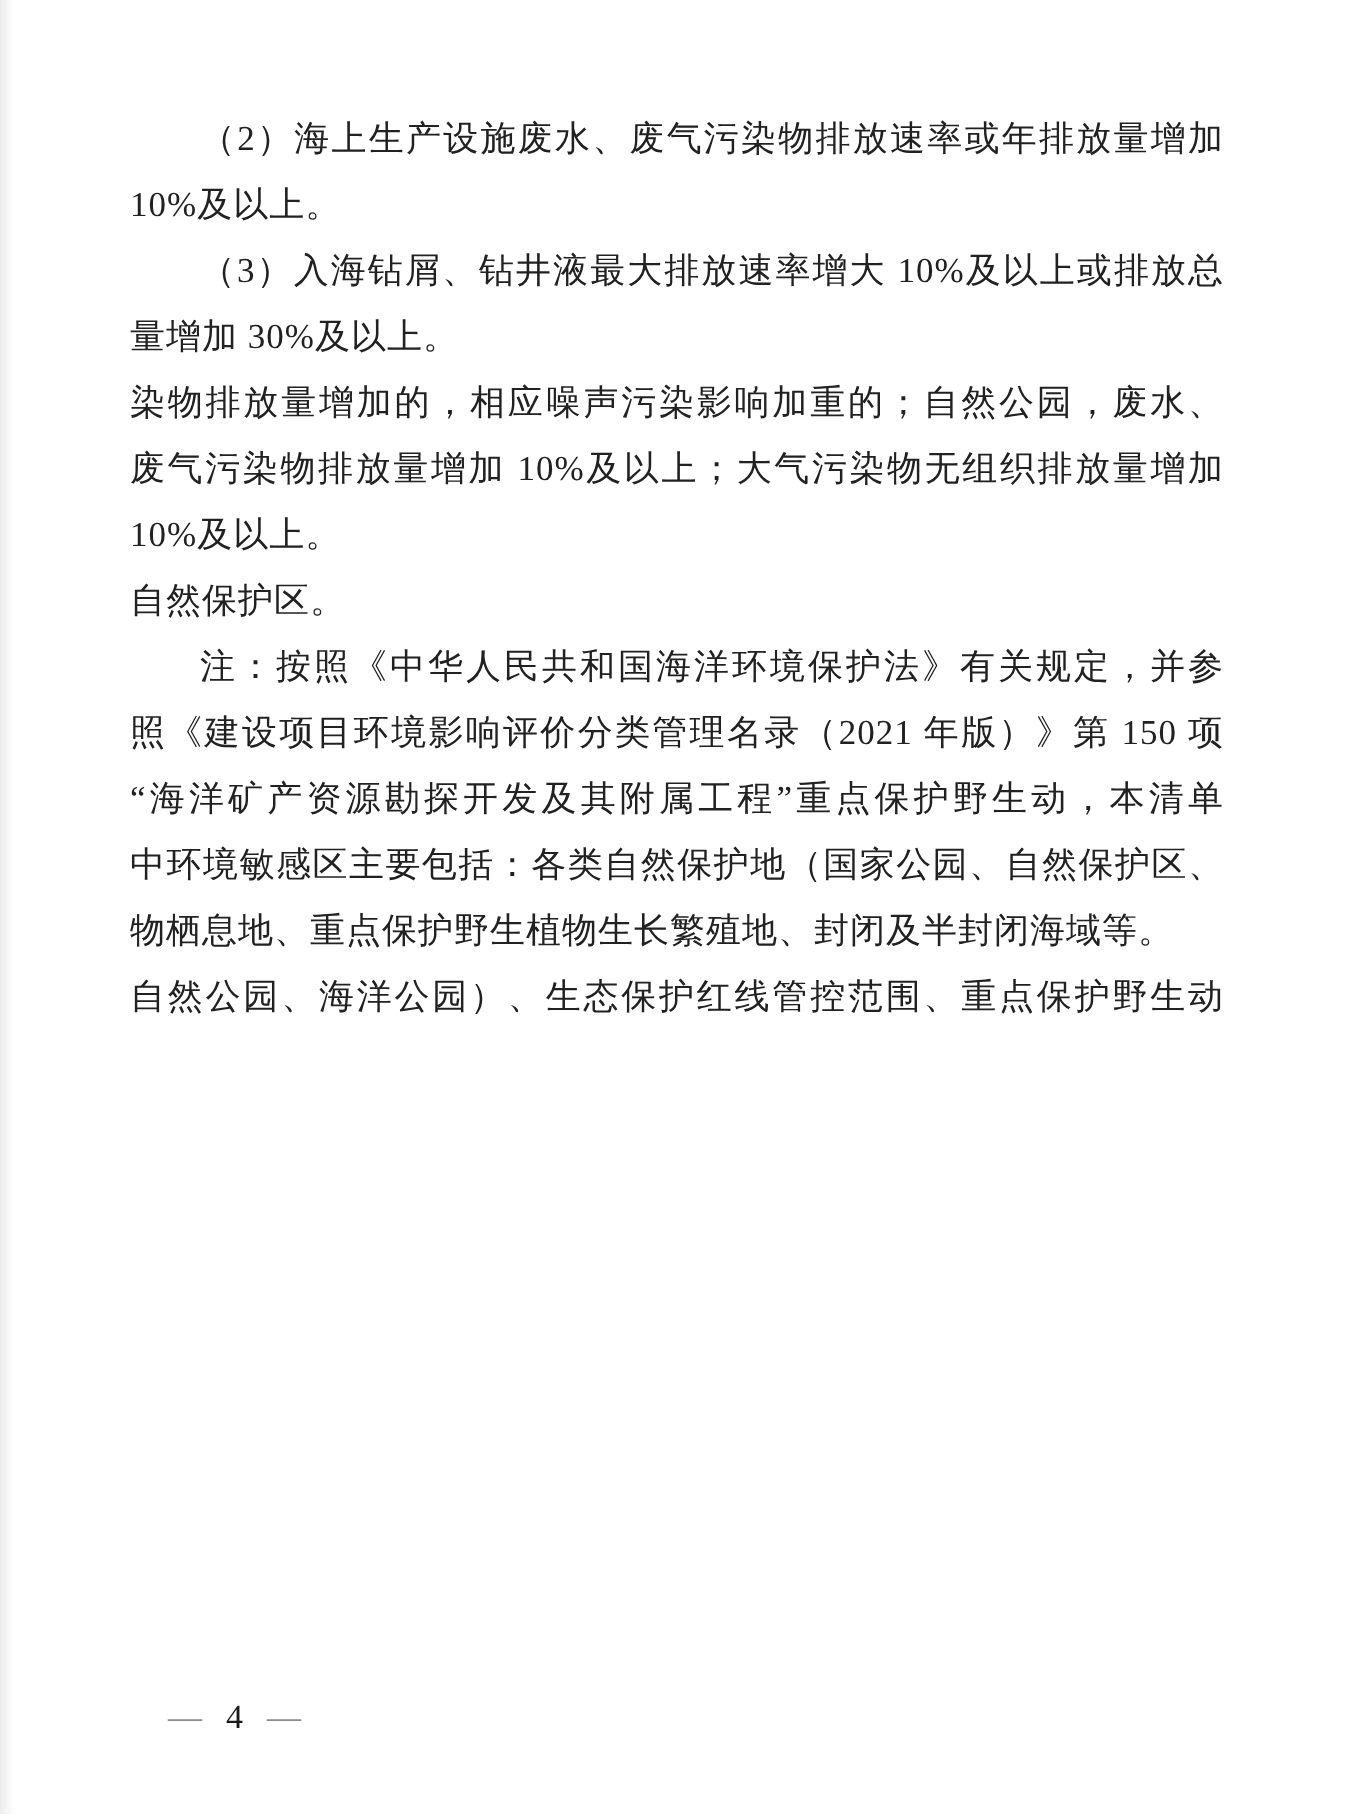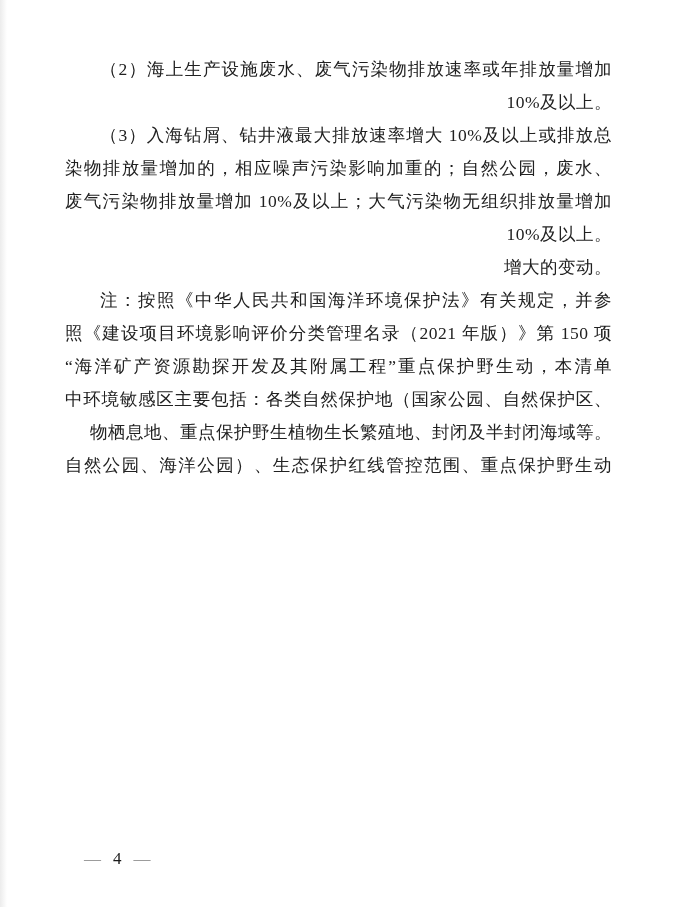--- a/index.html
+++ b/index.html
@@ -30,21 +30,21 @@
     left: 65px;
     top: 53px;
     width: 547px;
     font-size: 17.5px;
     line-height: 33px;
     color: #212121;
     letter-spacing: 0.5px;
   }
   .line {
     height: 33px;
-    text-align: right;
+    text-align: left;
     white-space: pre-wrap;
   }
   .line.just {
     text-align: justify;
     text-align-last: justify;
     text-justify: inter-character;
   }
   .line.indent {
     text-indent: 2em;
   }
@@ -71,26 +71,27 @@
 
 <div class="page">
   <div class="edge-shadow"></div>
 
   <div class="content">
 
     <div class="line indent just">（2）海上生产设施废水、废气污染物排放速率或年排放量增加</div>
     <div class="line">10%及以上。</div>
 
     <div class="line indent just">（3）入海钻屑、钻井液最大排放速率增大 10%及以上或排放总</div>
+    <div class="line">量增加 30%及以上。</div>
 
     <div class="line just">染物排放量增加的，相应噪声污染影响加重的；自然公园，废水、</div>
     <div class="line just">废气污染物排放量增加 10%及以上；大气污染物无组织排放量增加</div>
     <div class="line">10%及以上。</div>
 
-    <div class="line">增大的变动。</div>
+    <div class="line">自然保护区。</div>
 
     <div class="line indent just">注：按照《中华人民共和国海洋环境保护法》有关规定，并参</div>
     <div class="line just">照《建设项目环境影响评价分类管理名录（2021 年版）》第 150 项</div>
     <div class="line just">“海洋矿产资源勘探开发及其附属工程”重点保护野生动，本清单</div>
     <div class="line just">中环境敏感区主要包括：各类自然保护地（国家公园、自然保护区、</div>
     <div class="line">物栖息地、重点保护野生植物生长繁殖地、封闭及半封闭海域等。</div>
     <div class="line just">自然公园、海洋公园）、生态保护红线管控范围、重点保护野生动</div>
   </div>
 
   <div class="footer">

